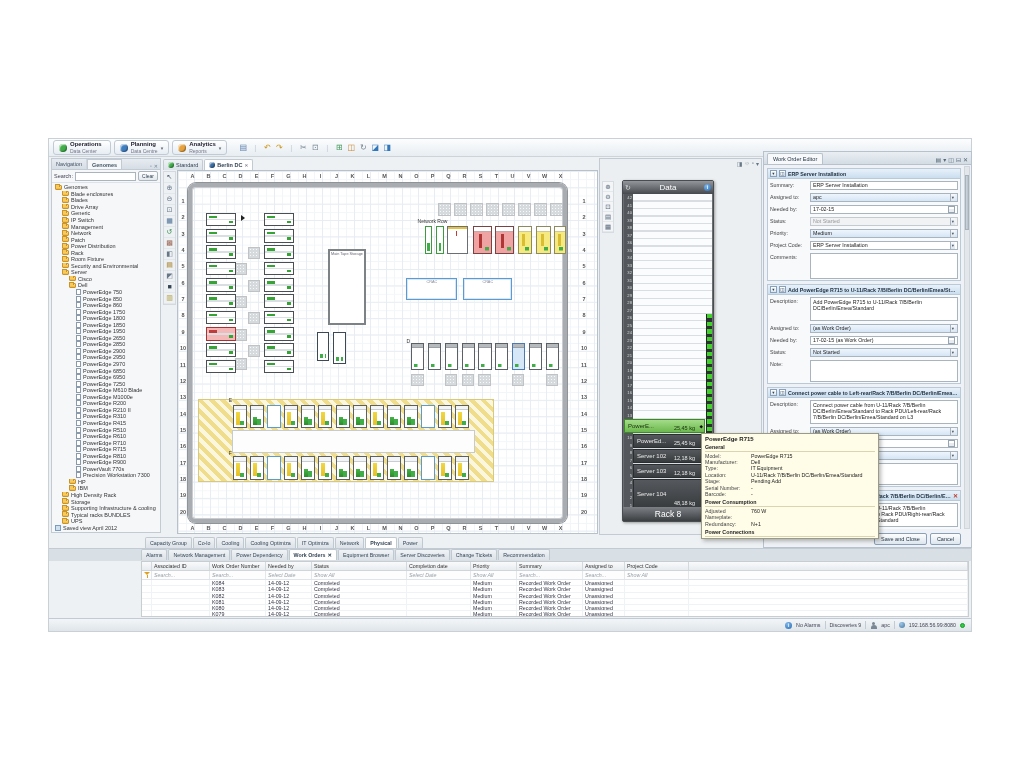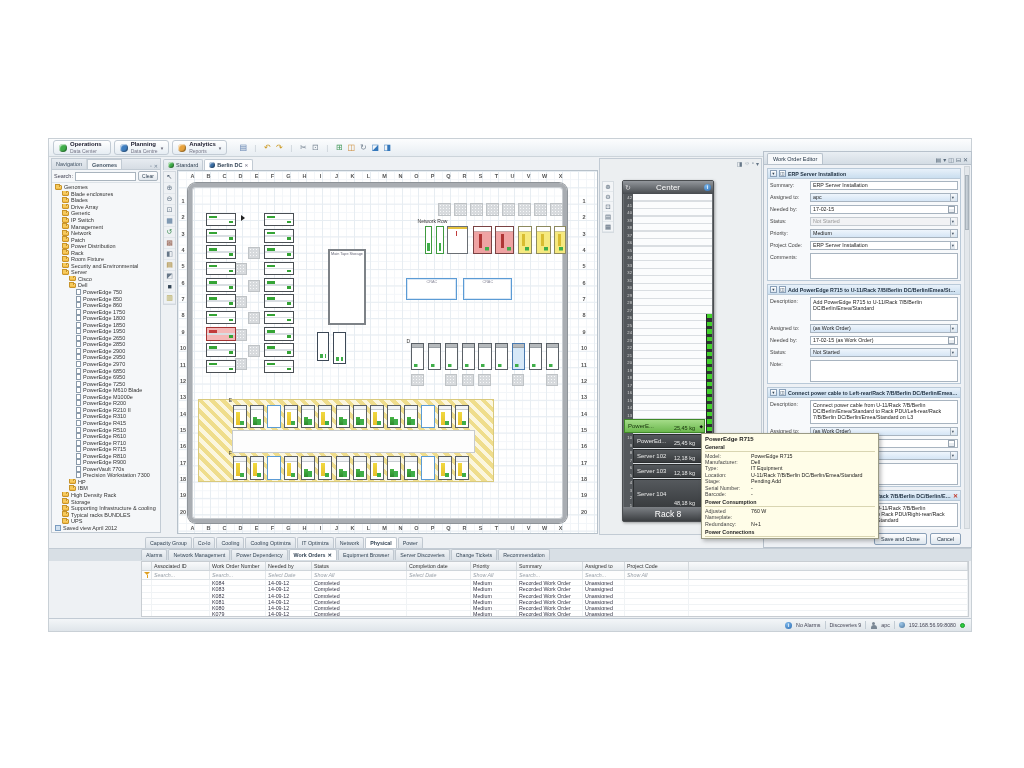--- a/index.html
+++ b/index.html
@@ -835,21 +835,21 @@
 
       <div class="tool">⊕</div>
           <div class="tool">⊖</div>
           <div class="tool">⊡</div>
           <div class="tool">▤</div>
           <div class="tool">▦</div>
         </div>
       <div class="rack">
         <div class="rack-header">
           <span class="rh-rot">↻</span>
-          <span>Center</span>
+          <span>Data</span>
           <span class="icon-info"></span>
         </div>
         <div class="rack-unitcol">
             <div class="ru" style="top: 0px;">42</div>
             <div class="ru" style="top: 7.5px;">41</div>
             <div class="ru" style="top: 15px;">40</div>
             <div class="ru" style="top: 22.5px;">39</div>
             <div class="ru" style="top: 30px;">38</div>
             <div class="ru" style="top: 37.5px;">37</div>
             <div class="ru" style="top: 45px;">36</div>

